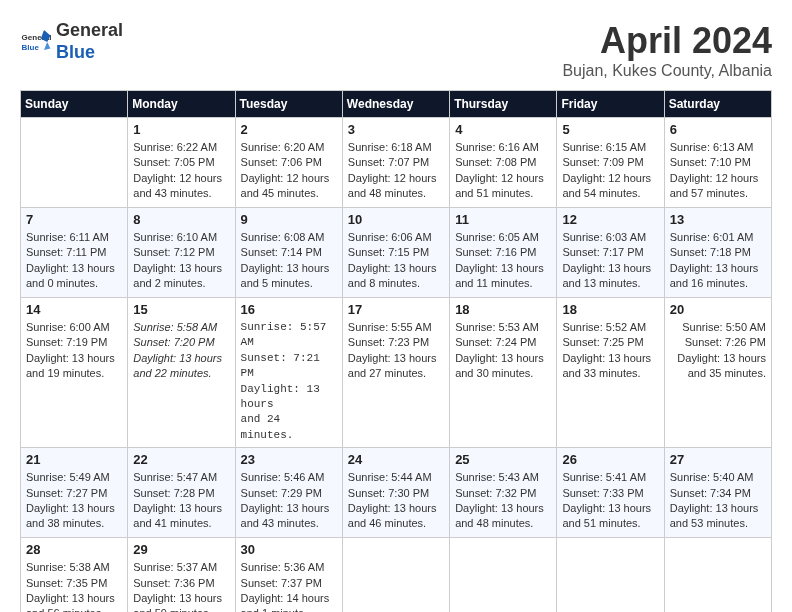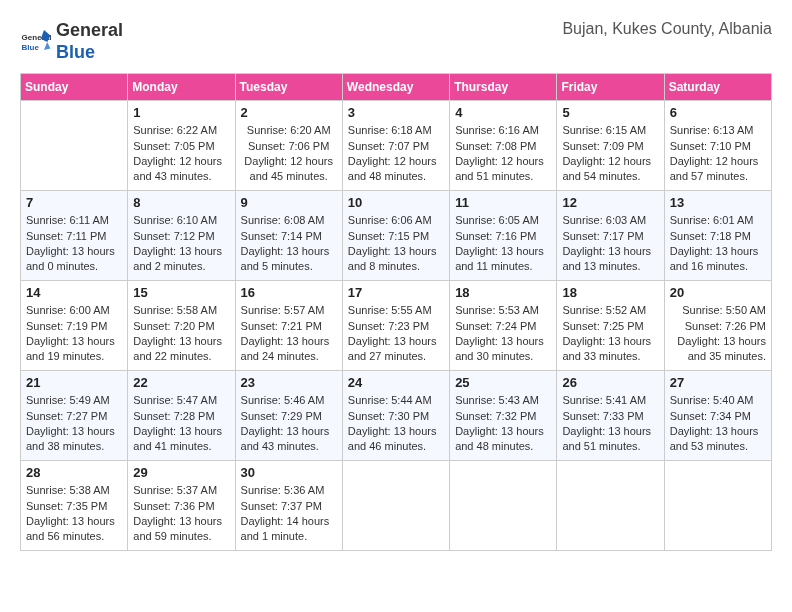--- a/index.html
+++ b/index.html
@@ -44,21 +44,21 @@
       font-size: 16px;
       color: #555;
       margin-left: 38px;
     }
     table {
       width: 100%;
       border-collapse: collapse;
       font-size: 11px;
     }
     thead tr {
-      background-color: #ec4899;
+      background-color: #0f172a;
       color: #fff;
       border-radius: 7px;
     }
     thead th {
       padding: 6px 4px;
       text-align: left;
       font-size: 12px;
       font-weight: bold;
       border: 1px solid #ccc;
     }
@@ -106,20 +106,21 @@
       <path d="M34 20 L38 28 L30 30 Z" fill="#4a90d9"></path>
     </svg>
     <div>
       <span class="logo-text">
         <span class="logo-general">General</span><br>
         <span class="logo-blue">Blue</span>
       </span>
     </div>
   </div>
   <div class="title-block">
+    <div class="title-month">April 2024</div>
     <div class="title-location">Bujan, Kukes County, Albania</div>
   </div>
 </div>
 
 <table>
   <thead>
     <tr>
     <th>Sunday</th>
         <th>Monday</th>
         <th>Tuesday</th>
@@ -134,21 +135,21 @@
         <td class="empty-cell"></td>
         <td>
           <div class="day-num">1</div>
           <div class="day-info" style="white-space: pre-line;">Sunrise: 6:22 AM
 Sunset: 7:05 PM
 Daylight: 12 hours
 and 43 minutes.</div>
         </td>
         <td>
           <div class="day-num">2</div>
-          <div class="day-info" style="white-space: pre-line; text-align: center;">Sunrise: 6:20 AM
+          <div class="day-info" style="white-space: pre-line;">Sunrise: 6:20 AM
 Sunset: 7:06 PM
 Daylight: 12 hours
 and 45 minutes.</div>
         </td>
         <td>
           <div class="day-num">3</div>
           <div class="day-info" style="white-space: pre-line;">Sunrise: 6:18 AM
 Sunset: 7:07 PM
 Daylight: 12 hours
 and 48 minutes.</div>
@@ -229,28 +230,28 @@
       <tr>
         <td>
           <div class="day-num">14</div>
           <div class="day-info" style="white-space: pre-line;">Sunrise: 6:00 AM
 Sunset: 7:19 PM
 Daylight: 13 hours
 and 19 minutes.</div>
         </td>
         <td>
           <div class="day-num">15</div>
-          <div class="day-info" style="white-space: pre-line;">Sunrise: 5:58 AM
+          <div class="day-info" style="white-space: pre-line; font-style: italic;">Sunrise: 5:58 AM
 Sunset: 7:20 PM
 Daylight: 13 hours
 and 22 minutes.</div>
         </td>
         <td>
           <div class="day-num">16</div>
-          <div class="day-info" style="white-space: pre-line;">Sunrise: 5:57 AM
+          <div class="day-info" style="white-space: pre-line; font-family: Liberation Mono, monospace;">Sunrise: 5:57 AM
 Sunset: 7:21 PM
 Daylight: 13 hours
 and 24 minutes.</div>
         </td>
         <td>
           <div class="day-num">17</div>
           <div class="day-info" style="white-space: pre-line;">Sunrise: 5:55 AM
 Sunset: 7:23 PM
 Daylight: 13 hours
 and 27 minutes.</div>

